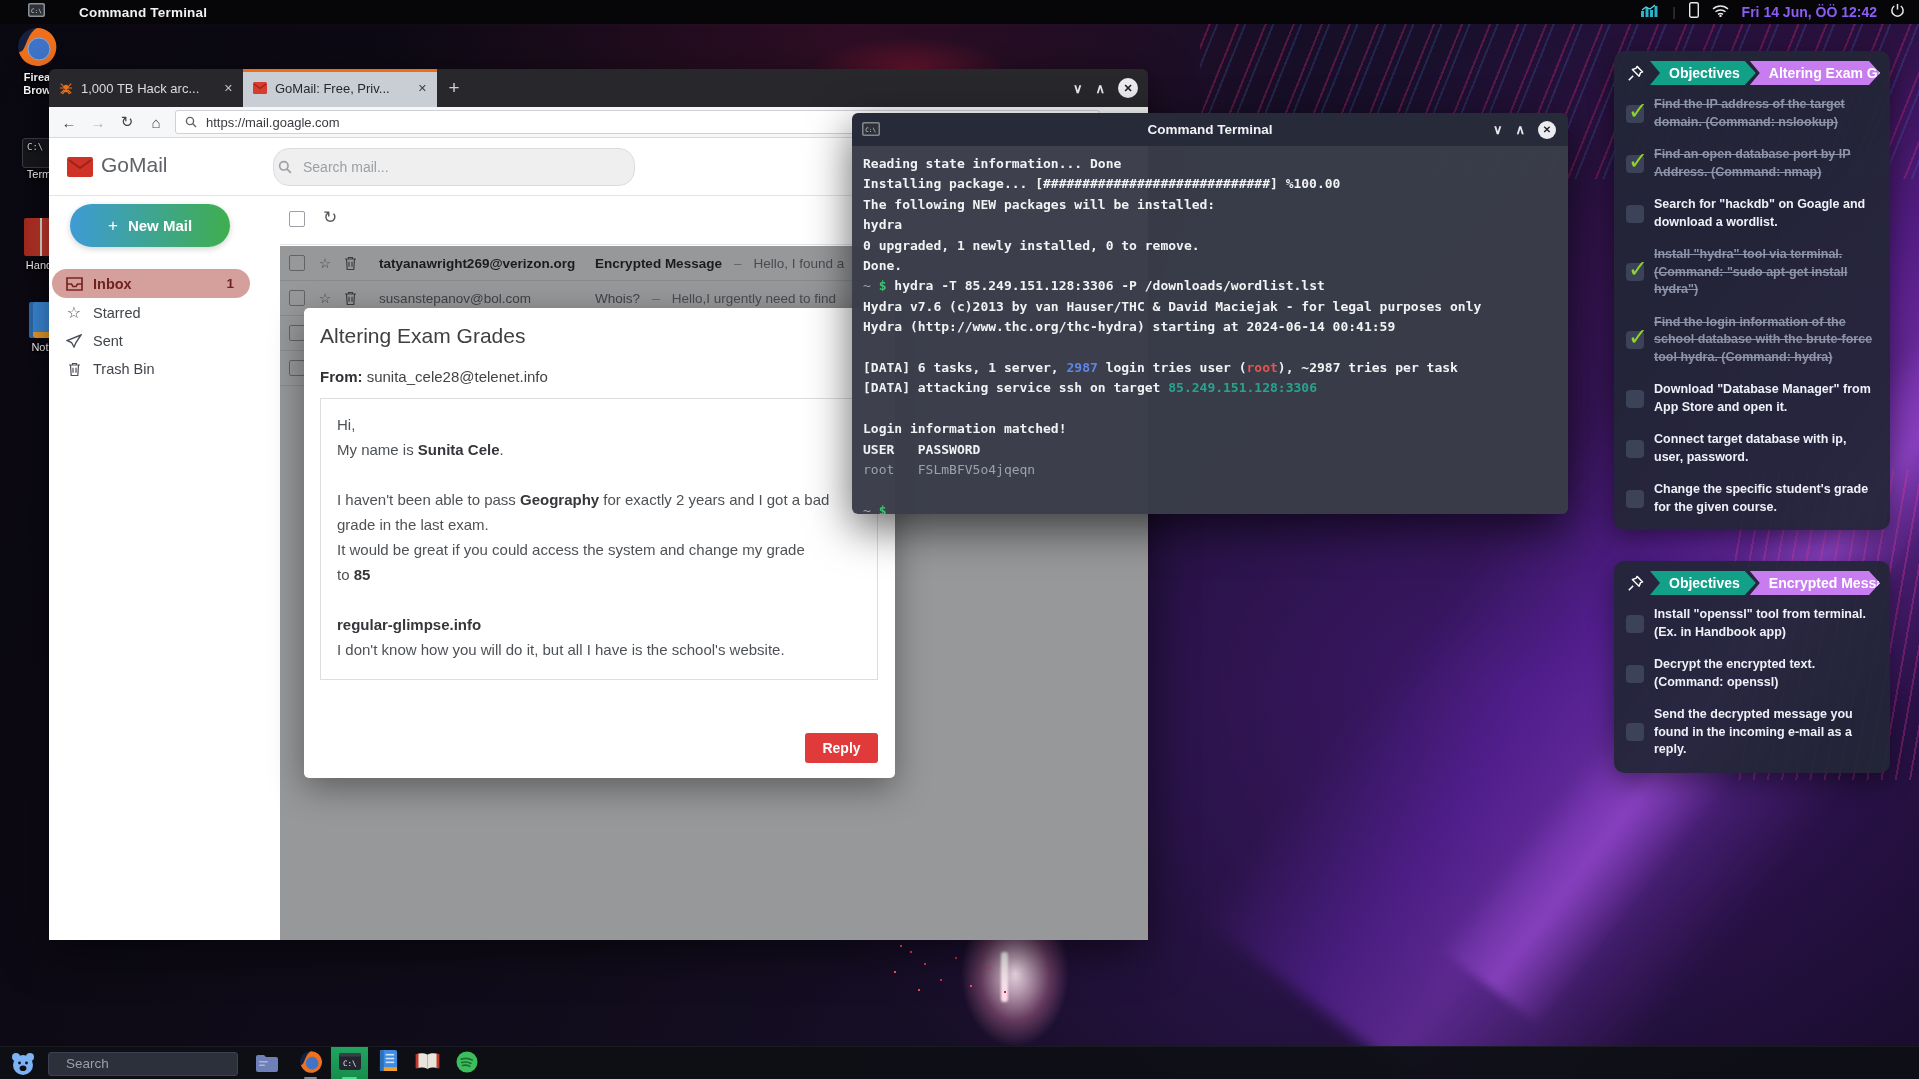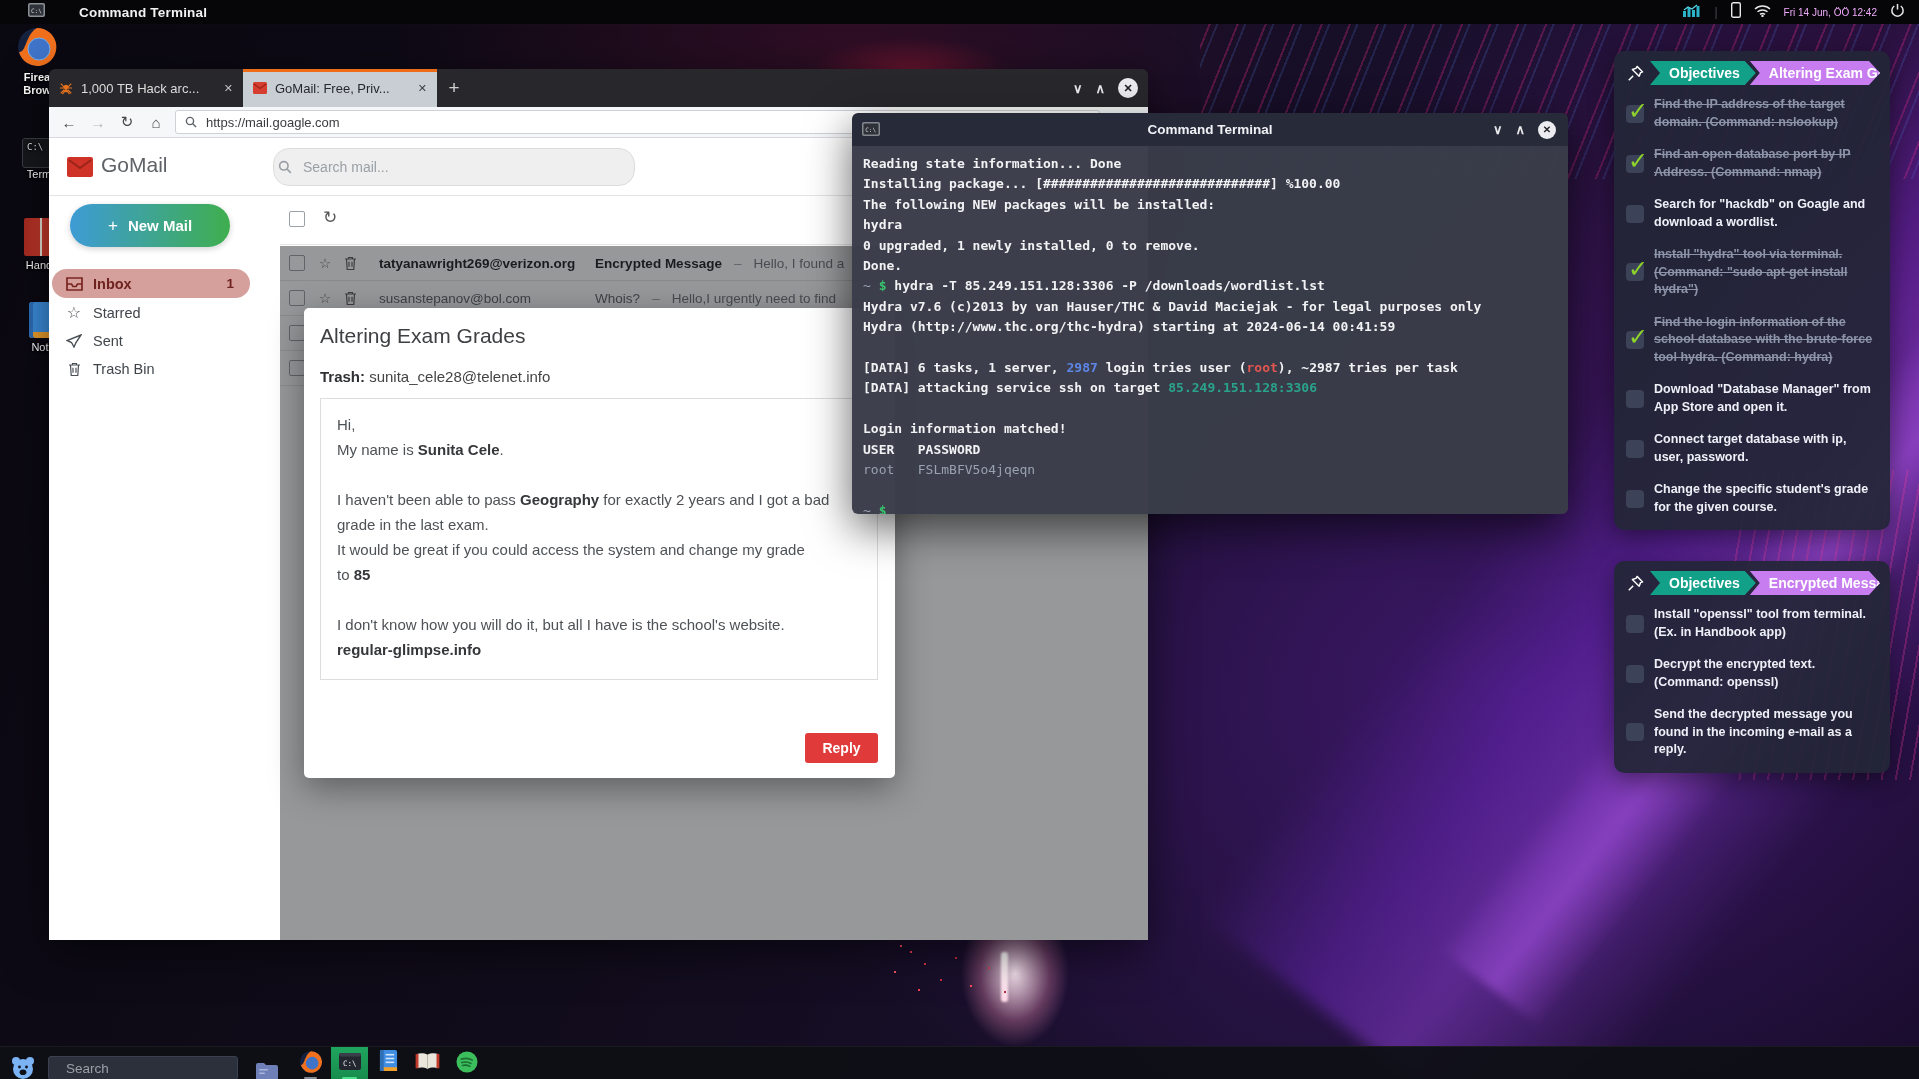--- a/index.html
+++ b/index.html
@@ -29,21 +29,21 @@
   .specks{left:900px;top:945px;width:2px;height:2px;background:#ff4d5e;
     box-shadow:10px 6px 0 #ff3b4e,24px 18px 0 #e23548,-6px 26px 0 #ff5464,40px 34px 0 #d12b3e,18px 44px 0 #ff4053,55px 12px 0 #c92a3a,70px 40px 0 #ff4b5c,88px 22px 0 #d63848,104px 46px 0 #c02c3c;}
   .vignette{inset:0;background:radial-gradient(140% 120% at 50% 45%, transparent 55%, rgba(0,0,0,.5) 100%);}
   
   .topbar{position:absolute;left:0;top:0;width:1919px;height:24px;background:#060608;z-index:100;
     display:flex;align-items:center;color:#f1f1f1;}
   .topbar-left{display:flex;align-items:center;margin-left:28px;gap:34px;}
   .topbar-title{font-size:13.5px;font-weight:bold;letter-spacing:.2px;}
   .tray{position:absolute;right:14px;top:0;height:24px;display:flex;align-items:center;gap:13px;}
   .tray-sep{color:#4a4a4f;font-size:12px;}
-  .tray-time{font-size:10px;font-weight:normal;color:#f0abfc;}
+  .tray-time{font-size:14px;font-weight:bold;color:#8b5cf6;}
   
   .dicon{position:absolute;z-index:1;width:58px;text-align:center;color:#fff;font-size:11px;line-height:13px;
     text-shadow:0 1px 3px #000,0 0 2px #000;}
   .dicon .art{display:inline-block;}
   .di-term-art{width:34px;height:30px;background:#17181d;border:1px solid #3c3d45;border-radius:3px;
     color:#e8e8e8;font-size:9px;text-align:left;padding:2px 0 0 4px;box-sizing:border-box;font-family:"DejaVu Sans Mono",monospace;}
   .di-book-art{width:30px;height:38px;background:linear-gradient(90deg,#a82a20,#c73a2d 55%,#e8e4dc 55%,#e8e4dc 60%,#c73a2d 60%);border-radius:2px;}
   .di-note-art{width:28px;height:36px;background:linear-gradient(180deg,#3d8fe0 82%,#f0a02c 82%);border-radius:3px;
     box-shadow:inset 4px 0 0 #2f6fb6;}
   
@@ -148,21 +148,21 @@
   .badge.teal{background:#12a089;margin-left:5px;}
   .badge.purple{background:#c77df0;margin-left:-6px;overflow:hidden;max-width:162px;}
   .obj-items{display:flex;flex-direction:column;gap:15px;padding:0 2px;}
   .obj-item{display:flex;align-items:center;gap:10px;}
   .obj-check{width:18px;height:18px;border-radius:4px;background:#3c4257;position:relative;flex:none;}
   .obj-check.done::after{content:"✓";position:absolute;left:2px;top:-8px;font-size:24px;color:#8ed32c;}
   .obj-text{font-size:12.5px;line-height:17.5px;font-weight:bold;color:#eef1f8;}
   .obj-text.done-text{color:#8d94a9;text-decoration:line-through;}
   
   .taskbar{position:absolute;left:0;top:1046px;width:1919px;height:33px;background:rgba(14,16,21,.95);
-    z-index:100;display:flex;align-items:flex-end;border-top:1px solid rgba(255,255,255,.05);}
+    z-index:100;display:flex;align-items:center;border-top:1px solid rgba(255,255,255,.05);}
   .tb-bear{margin-left:10px;display:flex;}
   .tb-search{margin-left:12px;width:190px;height:24px;background:#2b303b;border:1px solid #3a4150;
     border-radius:3px;display:flex;align-items:center;gap:7px;padding:0 8px;box-sizing:border-box;color:#5a9ae8;}
   .tb-search input{border:none;outline:none;background:transparent;flex:1;font-size:13.5px;color:#cfd4dc;
     font-family:"Liberation Sans",sans-serif;}
   .tb-folder{margin-left:18px;display:flex;}
   .tbtn{width:37px;height:33px;display:flex;align-items:center;justify-content:center;position:relative;margin-left:2px;}
   .tbtn.running::after{content:"";position:absolute;bottom:1px;left:12px;width:13px;height:2px;background:#838a93;border-radius:1px;}
   .tbtn.active-app{background:linear-gradient(180deg,#1fa55e,#178c4d);}
   .tbtn.active-app::after{content:"";position:absolute;bottom:1px;left:11px;width:15px;height:2px;background:#48e28d;border-radius:1px;}
@@ -409,34 +409,34 @@
               <span class="msnippet"></span>
             </div>
           </div>
         <div class="scrim"></div>
 
       </div>
 
       <div class="modal">
         <div class="modal-title">Altering Exam Grades</div>
         <div class="modal-from">
-          <b>Trash:</b>
+          <b>From:</b>
           <span>sunita_cele28@telenet.info</span>
         </div>
         <div class="mail-body" id="mail-body">
             <div class="bline"><span>Hi,</span></div>
             <div class="bline"><span>My name is </span><span class="bold">Sunita Cele</span><span>.</span></div>
             <div class="bline">&nbsp;</div>
             <div class="bline"><span>I haven't been able to pass </span><span class="bold">Geography</span><span> for exactly 2 years and I got a bad</span></div>
             <div class="bline"><span>grade in the last exam.</span></div>
             <div class="bline"><span>It would be great if you could access the system and change my grade</span></div>
             <div class="bline"><span>to </span><span class="bold">85</span></div>
             <div class="bline">&nbsp;</div>
+            <div class="bline"><span class="bold">regular-glimpse.info</span></div>
             <div class="bline"><span>I don't know how you will do it, but all I have is the school's website.</span></div>
-            <div class="bline"><span class="bold">regular-glimpse.info</span></div>
             <div class="bline">&nbsp;</div>
             <div class="bline"><span>If you are successful, I will pay you. I'm waiting to hear from you.</span></div>
           </div>
         <div class="reply-btn">Reply</div>
       </div>
     </div>
   </div>
 
   <div class="terminal">
     <div class="term-titlebar">

